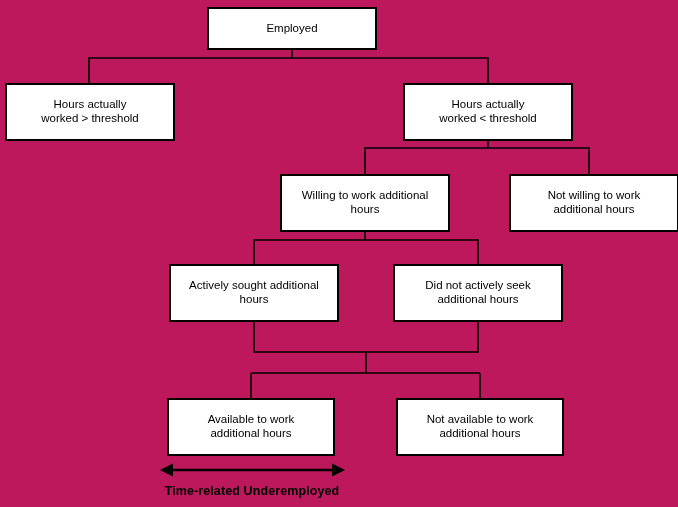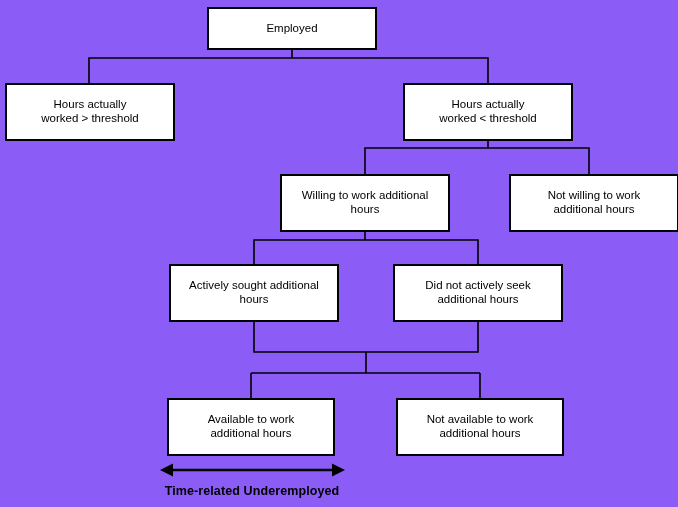--- a/index.html
+++ b/index.html
@@ -57,21 +57,21 @@
     font-size: 12.5px;
     font-weight: bold;
     fill: #000000;
     text-anchor: middle;
     letter-spacing: 0.1px;
   }
 </style>
 </head>
 <body>
 
-<div id="diagram-root" style="background: #8b5cf6; text-align: center;">
+<div id="diagram-root" style="background: #be185d; text-align: center;">
 
   <svg id="flowchart" viewBox="0 0 678 507" xmlns="http://www.w3.org/2000/svg">
 
     <g id="connectors-layer">
         <path d="M 292,49 L 292,58 L 89,58 L 89,84 M 292,58 L 488,58 L 488,84" class="connector" stroke="#000000"></path>
         <path d="M 488,140 L 488,148 L 365,148 L 365,175 M 488,148 L 589,148 L 589,175" class="connector" stroke="#000000"></path>
         <path d="M 365,231 L 365,240 L 254,240 L 254,265 M 365,240 L 478,240 L 478,265" class="connector" stroke="#000000"></path>
         <path d="M 254,321 L 254,352 L 478,352 L 478,321 M 366,352 L 366,373 M 251,373 L 480,373 M 251,373 L 251,399 M 480,373 L 480,399" class="connector" stroke="#000000"></path>
       </g>
 

